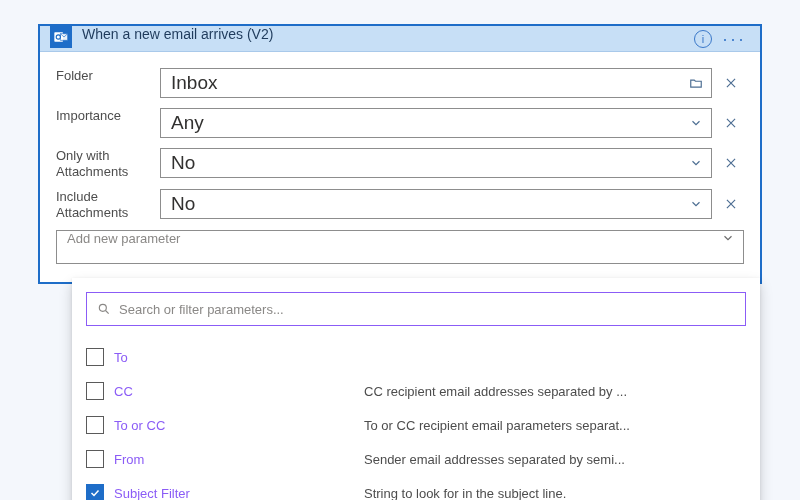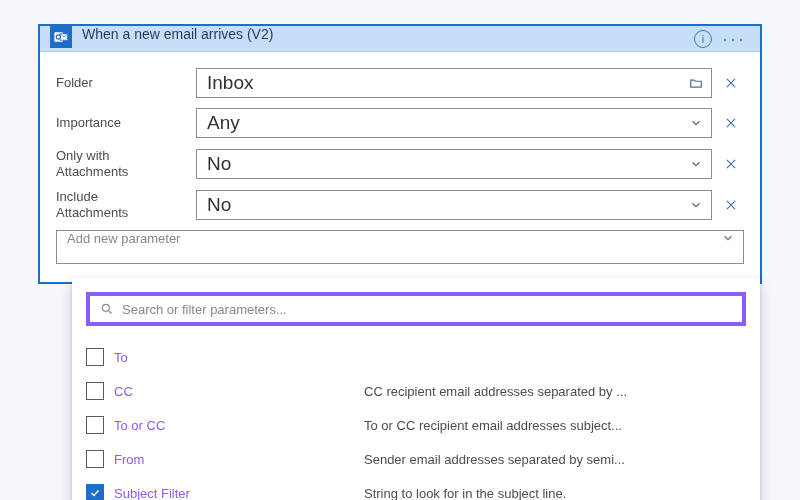--- a/index.html
+++ b/index.html
@@ -43,23 +43,22 @@
       border: 1.5px solid #3a78c9;
       border-radius: 50%;
       color: #3a78c9;
       font-size: 11px;
       display: inline-flex; align-items: center; justify-content: center;
     }
     .dots { color: #3a78c9; font-size: 18px; letter-spacing: 2px; line-height: 1; padding-right: 4px;}
     .body { padding: 16px 16px 18px 16px; }
     .row {
       display: flex;
-      align-items: center;
+      align-items: flex-start;
       margin-bottom: 10px;
-      gap: 36px;
     }
     .label {
       width: 104px;
       color: #4d4d4d;
       font-size: 13px;
       line-height: 1.2;
       padding-right: 6px;
     }
     .label-multiline { line-height: 1.2; }
     .field-wrap {
@@ -111,21 +110,21 @@
     .add-param .spacer { flex: 1; }
     .dropdown {
       position: relative;
       margin: -6px 2px 0 34px;
       background: #fff;
       box-shadow: 0 6px 12px rgba(0,0,0,0.18), 0 1px 3px rgba(0,0,0,0.1);
       padding: 14px 14px 6px 14px;
     }
     .search-box {
       height: 34px;
-      border: 4px solid #8b5cf6;
+      border: 1px solid #8b5cf6;
       display: flex;
       align-items: center;
       padding: 12px 10px;
       color: #8a8886;
       margin-bottom: 14px;
     }
     .search-box svg { width: 14px; height: 14px; margin-right: 8px; stroke: #8a8886; }
     .param-list { }
     .param-item {
       display: flex;
@@ -275,21 +274,21 @@
           <span class="param-name">To</span>
         </div>
         <div class="param-item">
           <span class="checkbox"></span>
           <span class="param-name">CC</span>
           <span class="param-desc">CC recipient email addresses separated by ...</span>
         </div>
         <div class="param-item">
           <span class="checkbox"></span>
           <span class="param-name">To or CC</span>
-          <span class="param-desc">To or CC recipient email addresses subject...</span>
+          <span class="param-desc">To or CC recipient email parameters separat...</span>
         </div>
         <div class="param-item">
           <span class="checkbox"></span>
           <span class="param-name">From</span>
           <span class="param-desc">Sender email addresses separated by semi...</span>
         </div>
         <div class="param-item">
           <span class="checkbox checked">
             <svg viewBox="0 0 24 24" stroke="#fff" stroke-width="3" fill="none">
               <path d="M5 12 L10 17 L19 7"></path>

